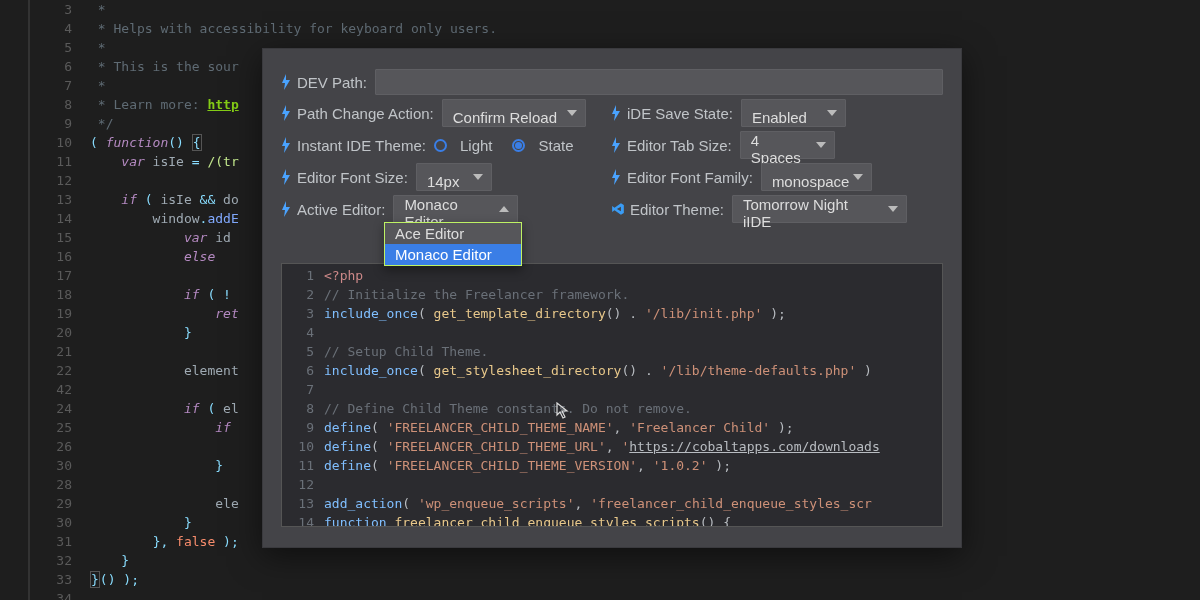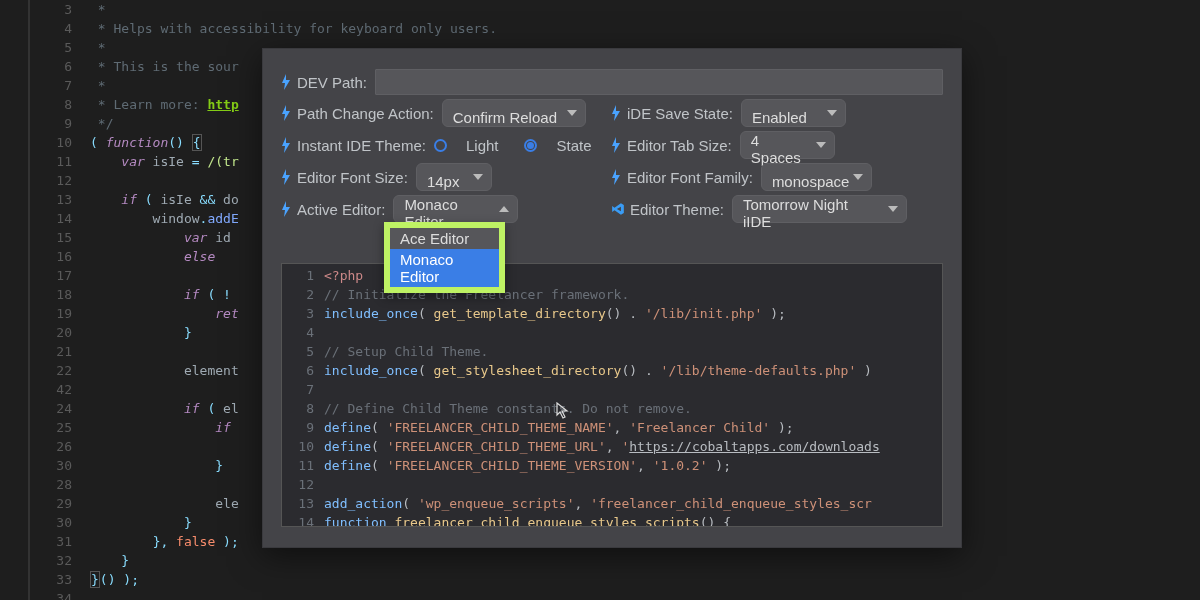--- a/index.html
+++ b/index.html
@@ -106,21 +106,21 @@
     border: 1px solid #5f5f63;
     border-radius: 1px;
     color: #ddd;
     padding: 0 8px;
     font-size: 14px;
   }
   .select {
     height: 28px;
     background: #56565a;
     border: 1px solid #5f5f63;
-    border-radius: 6px;
+    border-radius: 1px;
     color: #ddd;
     padding: 8px 28px 0 10px;
     font-size: 15px;
     display: inline-flex;
     align-items: center;
     position: relative;
     cursor: pointer;
   }
   .select .caret {
     position: absolute;
@@ -129,21 +129,21 @@
     transform: translateY(-50%);
     width: 0; height: 0;
     border-left: 5px solid transparent;
     border-right: 5px solid transparent;
     border-top: 6px solid #bbb;
   }
   .select .caret.up {
     border-top: none;
     border-bottom: 6px solid #bbb;
   }
-  .radio-group { display: flex; align-items: center; gap: 16px; }
+  .radio-group { display: flex; align-items: center; gap: 10px; }
   .radio {
     width: 13px; height: 13px;
     border-radius: 50%;
     border: 2px solid #3a7ee6;
     display: inline-block;
     margin-right: 3px;
     position: relative;
   }
   .radio.checked::after {
     content: "";
@@ -153,23 +153,23 @@
     position: absolute;
     top: 1px; left: 1px;
   }
   .radio-label { color: #c0c4c8; font-size: 15px; margin-right: 10px; }
 
   
   .dropdown-menu {
     position: absolute;
     left: 103px;
     top: 27px;
-    width: 121px;
+    width: 138px;
     background: #56565a;
-    border: 6px solid #bef264;
+    border: 1px solid #bef264;
     z-index: 10;
     box-shadow: 0 4px 10px rgba(0,0,0,0.4);
   }
   .dropdown-menu .opt {
     padding: 2px 10px;
     font-size: 15px;
     color: #ddd;
     cursor: pointer;
   }
   .dropdown-menu .opt.sel {

